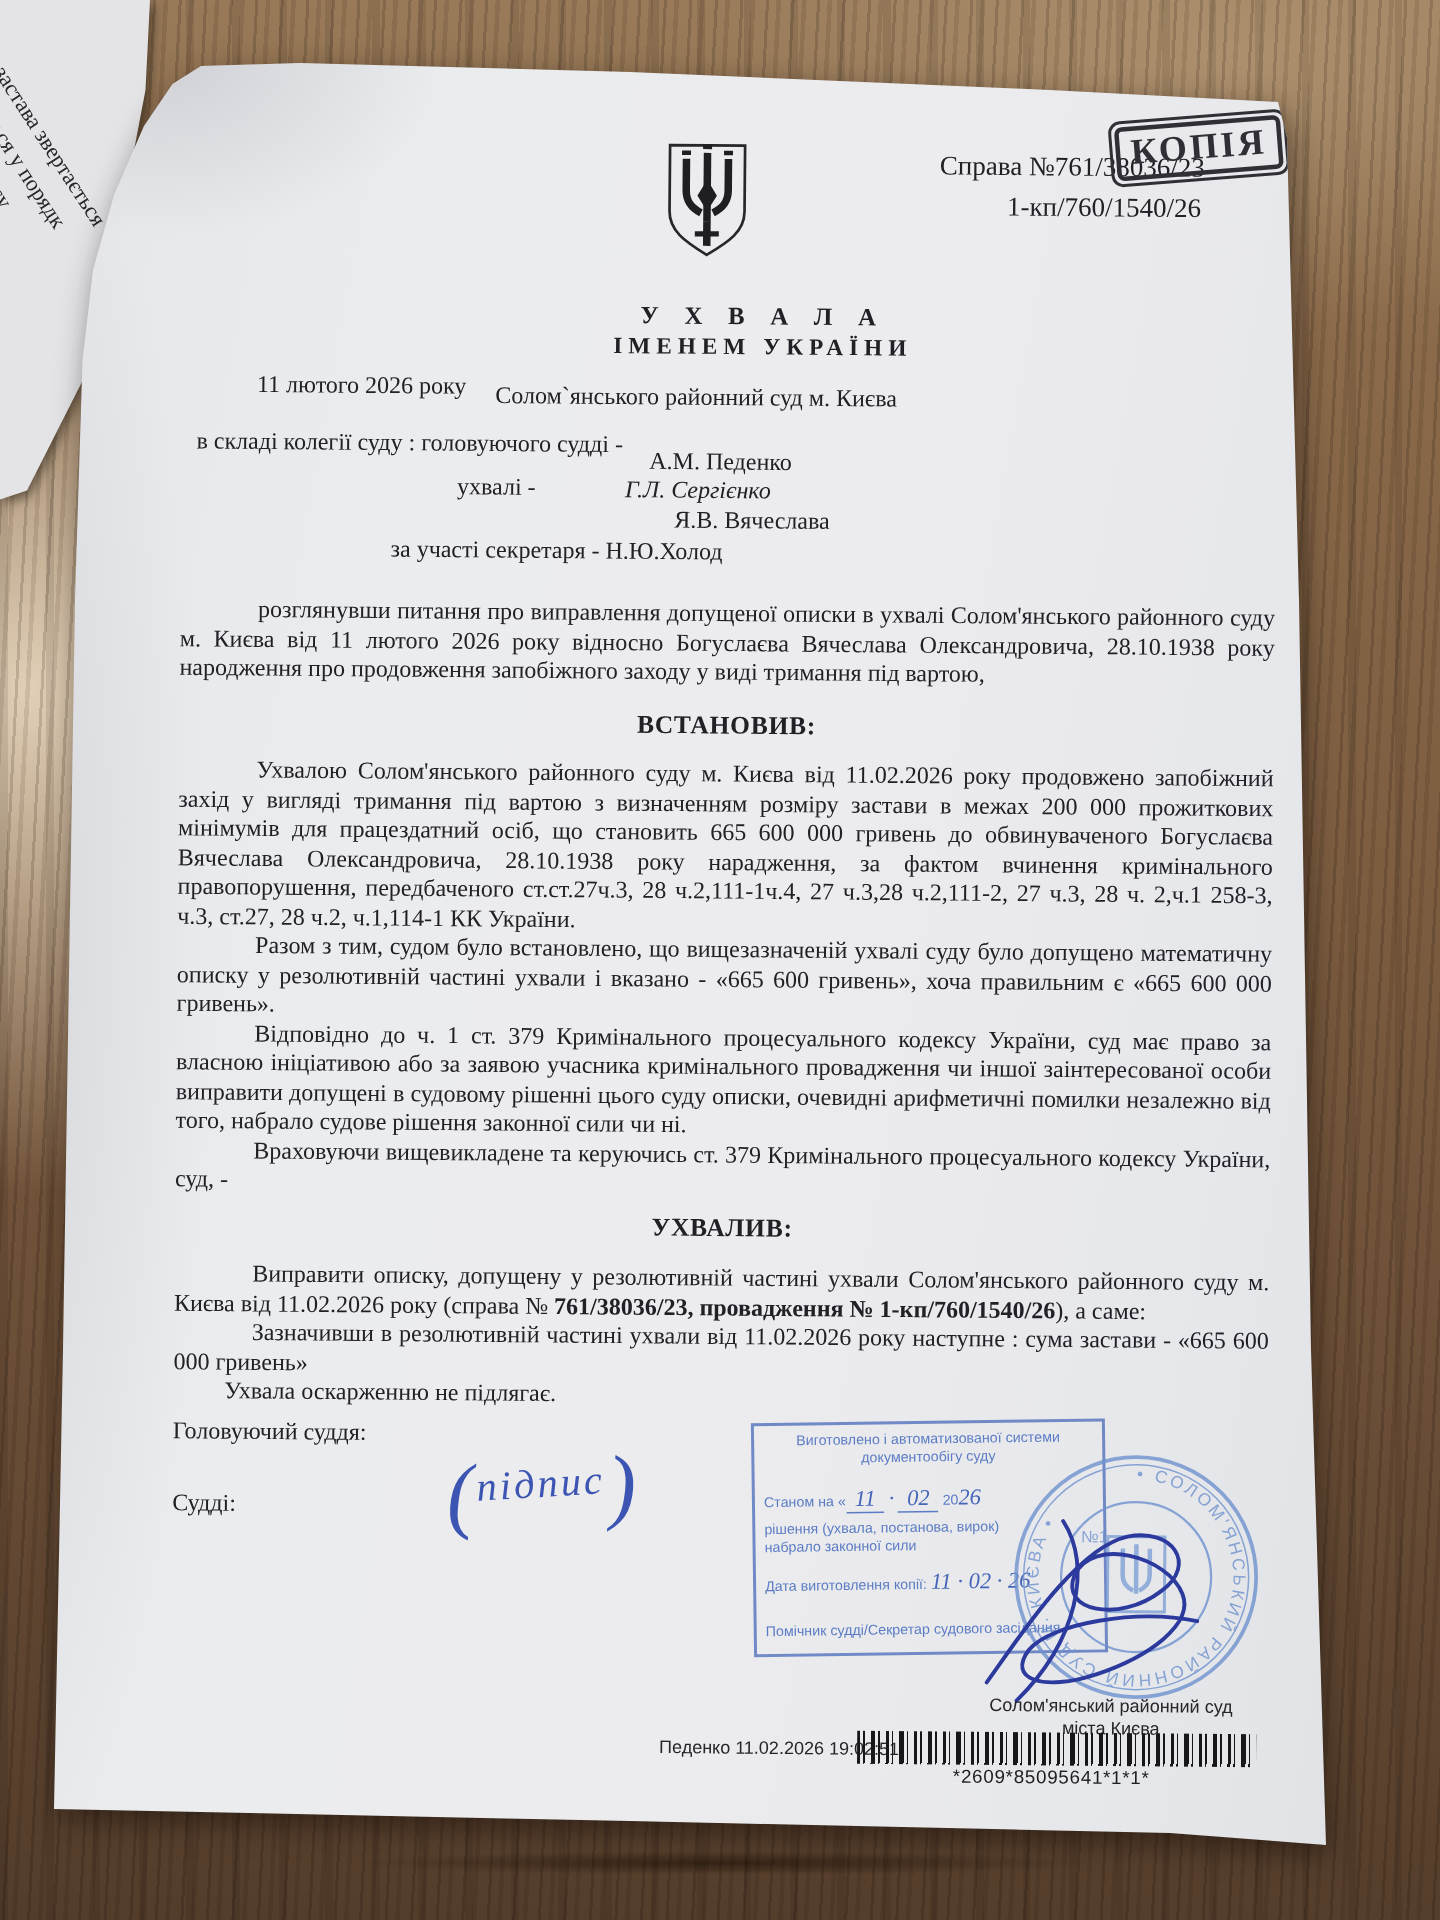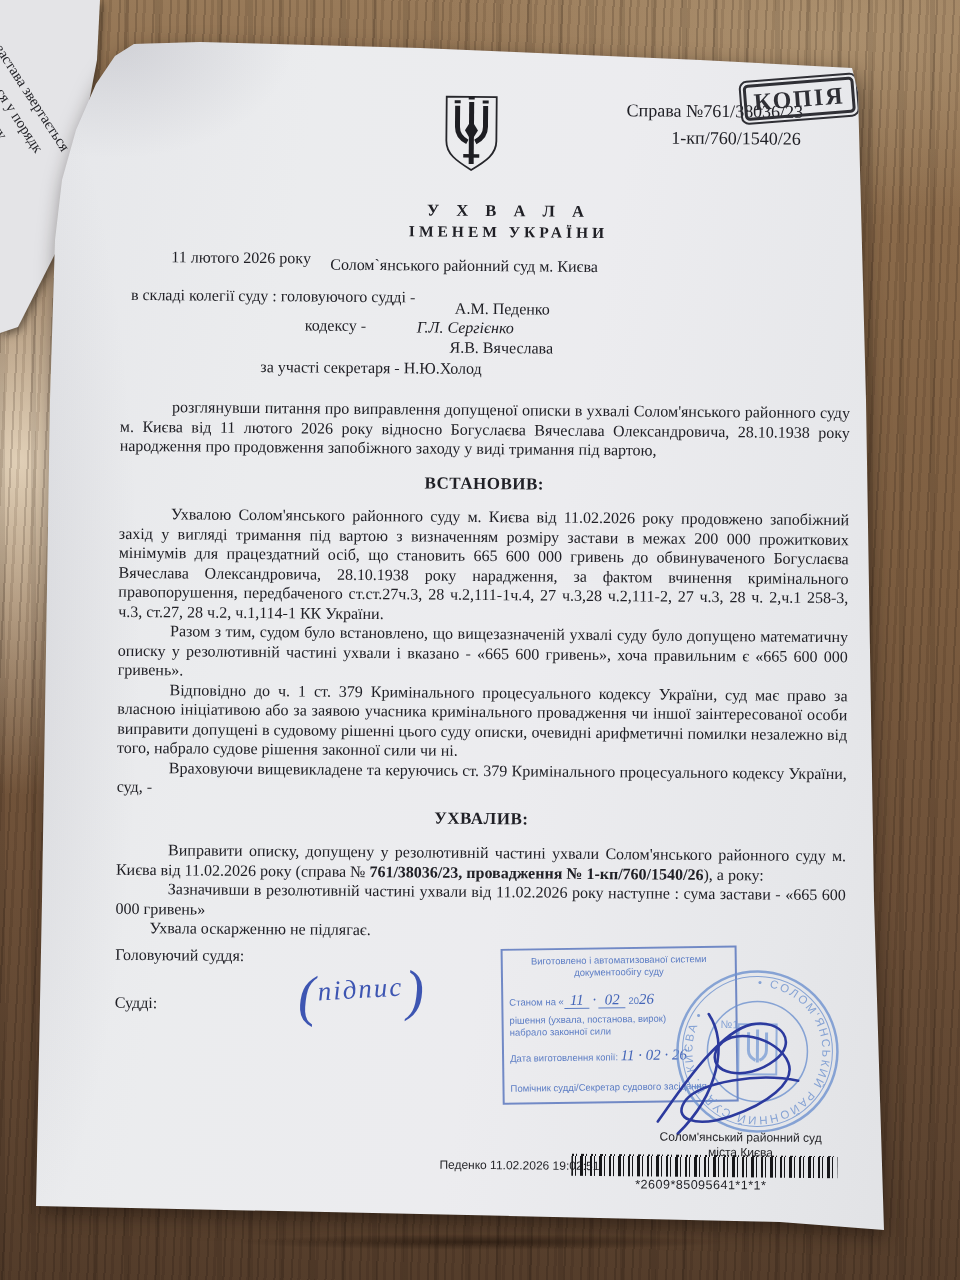--- a/index.html
+++ b/index.html
@@ -40,21 +40,21 @@
   .kopiya{left:735px;top:74px;transform:rotate(-5deg);border:2px solid #2f2f35;border-radius:8px;padding:2px;}
   .kopiya-inner{border:3px solid #2f2f35;border-radius:5px;padding:0 7px;
     font-weight:bold;font-size:24px;letter-spacing:2px;color:#2f2f35;line-height:30px;}
   .emblem{left:436px;top:93px;}
   .titles{left:355px;top:201px;width:300px;text-align:center;font-weight:bold;}
   .title1{font-size:16.5px;letter-spacing:6.5px;}
   .title2{font-size:15.5px;letter-spacing:4px;margin-top:2px;}
   .date-line{left:168px;top:251px;}
   .court-line{left:327px;top:257px;}
   .panel-line{left:128px;top:289px;}
-  .judge1{left:452px;top:300px;}
+  .judge1{left:430px;top:300px;}
   .judges-label{left:302px;top:318px;}
   .judge2{left:414px;top:319px;font-style:italic;}
   .judge3{left:447px;top:339px;}
   .secretary{left:258px;top:360px;}
   
   .flow{left:118px;top:400px;width:730px;font-size:16px;line-height:19.5px;}
   .flow p{margin:0;text-indent:52px;text-align:justify;}
   .flow h3{text-align:center;font-size:17px;font-weight:bold;letter-spacing:.5px;margin:15px 0 14px;}
   .flow h3.ruled{margin:9px 0 15px;}
   .flow .noj{text-align:left;text-indent:34px;}
@@ -134,34 +134,34 @@
 
         <div class="abs titles">
           <div class="title1">У Х В А Л А</div>
           <div class="title2">ІМЕНЕМ УКРАЇНИ</div>
         </div>
 
         <div class="abs doc-text date-line">11 лютого 2026 року</div>
         <div class="abs doc-text court-line">Солом`янського районний суд м. Києва</div>
         <div class="abs doc-text panel-line">в складі колегії суду : головуючого судді -</div>
         <div class="abs doc-text judge1">А.М. Педенко</div>
-        <div class="abs doc-text judges-label">кодексу -</div>
+        <div class="abs doc-text judges-label">ухвалі -</div>
         <div class="abs doc-text judge2">Г.Л. Сергієнко</div>
         <div class="abs doc-text judge3">Я.В. Вячеслава</div>
         <div class="abs doc-text secretary">за участі секретаря - Н.Ю.Холод</div>
 
         <div class="abs flow">
           <p>розглянувши питання про виправлення  допущеної описки в ухвалі Солом'янського районного суду м. Києва від 11 лютого 2026 року відносно Богуслаєва Вячеслава Олександровича, 28.10.1938 року народження про продовження запобіжного заходу у виді тримання під вартою,</p>
           <h3>ВСТАНОВИВ:</h3>
           <p>Ухвалою Солом'янського районного суду м. Києва від 11.02.2026 року продовжено запобіжний захід у вигляді тримання під вартою з визначенням розміру застави в межах 200 000 прожиткових мінімумів для працездатний осіб, що становить 665 600 000 гривень до обвинуваченого Богуслаєва Вячеслава Олександровича, 28.10.1938 року нарадження,  за фактом вчинення кримінального правопорушення, передбаченого ст.ст.27ч.3, 28 ч.2,111-1ч.4, 27 ч.3,28 ч.2,111-2, 27 ч.3, 28 ч. 2,ч.1 258-3, ч.3, ст.27, 28 ч.2, ч.1,114-1 КК України.</p>
           <p>Разом з тим,  судом було встановлено, що вищезазначеній ухвалі суду  було допущено математичну описку у резолютивній частині ухвали і вказано - «665 600 гривень», хоча правильним є  «665 600 000 гривень».</p>
           <p>Відповідно до ч. 1 ст. 379 Кримінального процесуального кодексу України, суд має право за власною ініціативою або за заявою учасника кримінального провадження чи іншої заінтересованої особи виправити допущені в судовому рішенні цього суду описки, очевидні арифметичні помилки незалежно від того, набрало судове рішення законної сили чи ні.</p>
           <p>Враховуючи вищевикладене та керуючись ст. 379 Кримінального процесуального кодексу України, суд, -</p>
           <h3 class="ruled">УХВАЛИВ:</h3>
-          <p><span>Виправити описку, допущену  у  резолютивній частині ухвали Солом'янського районного суду м. Києва від 11.02.2026 року (справа № </span><span class="bold">761/38036/23, провадження № 1-кп/760/1540/26</span><span>), а року:</span></p>
+          <p><span>Виправити описку, допущену  у  резолютивній частині ухвали Солом'янського районного суду м. Києва від 11.02.2026 року (справа № </span><span class="bold">761/38036/23, провадження № 1-кп/760/1540/26</span><span>), а саме:</span></p>
           <p>Зазначивши в  резолютивній частині ухвали  від 11.02.2026 року  наступне :  сума застави   - «665 600 000 гривень»</p>
           <p class="noj">Ухвала оскарженню не підлягає.</p>
           <p class="label-line">Головуючий суддя:</p>
           <p class="label-line2">Судді:</p>
         </div>
 
         <div class="abs signote">
           <span class="paren">(</span><span class="hw-word">підпис</span><span class="paren">)</span>
         </div>
 

